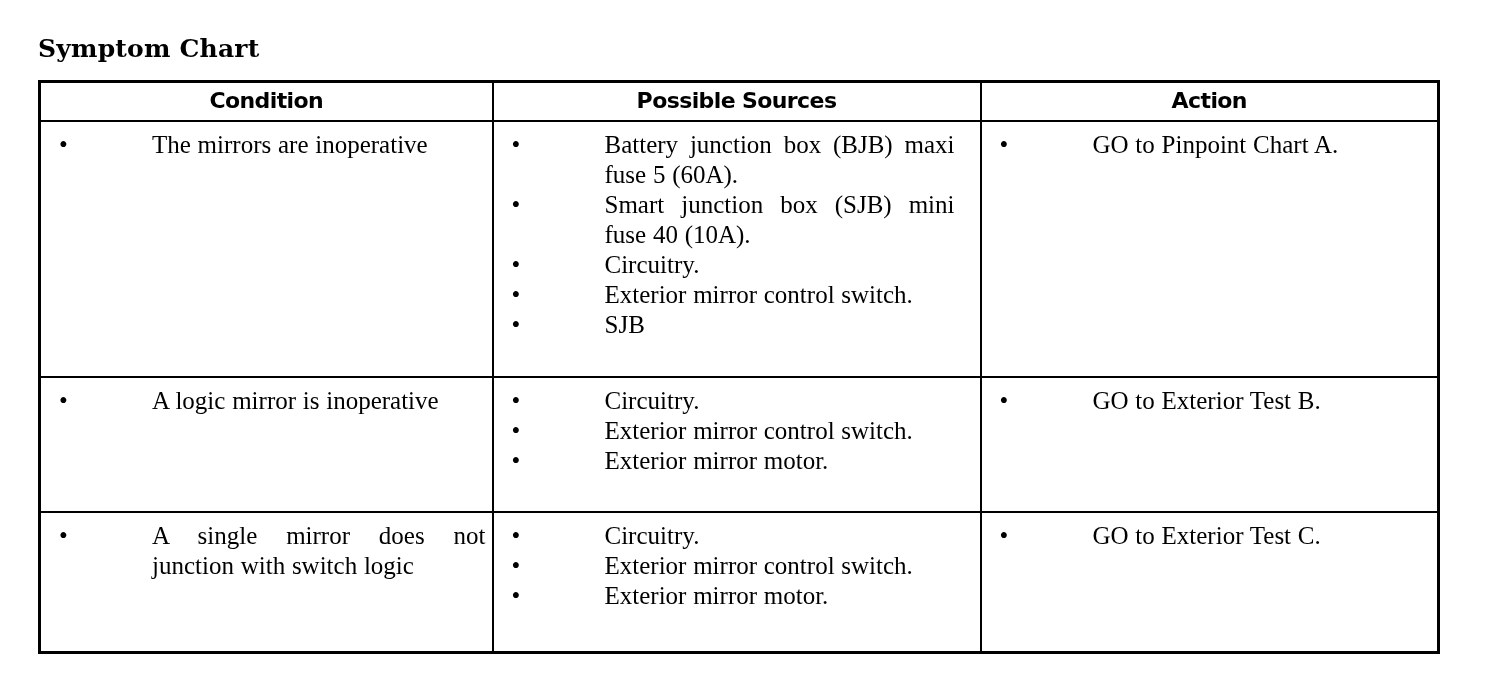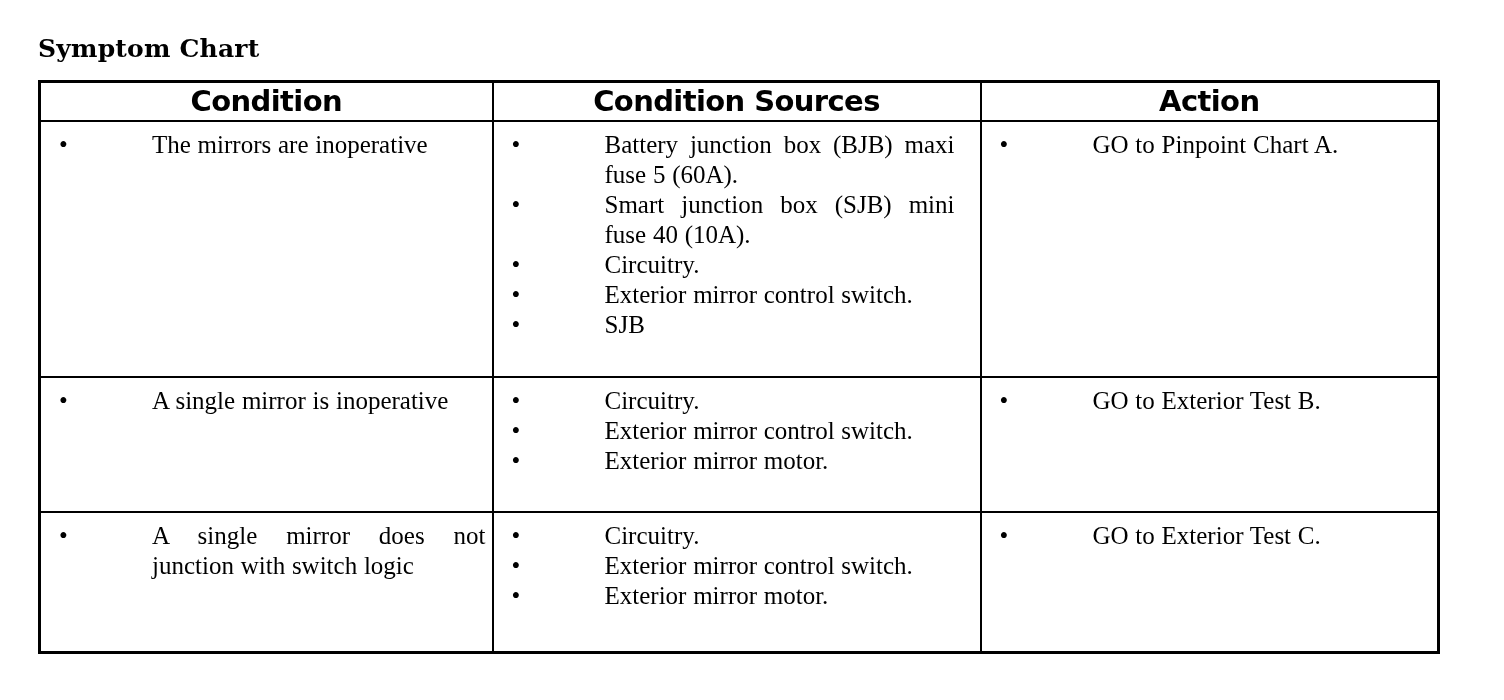--- a/index.html
+++ b/index.html
@@ -53,21 +53,21 @@
     border: 2px solid #000000;
     vertical-align: top;
     padding: 0;
   }
 
   
   .symptom-table thead th {
     text-align: center;
     font-family: "DejaVu Sans", "Liberation Sans", sans-serif;
     font-weight: bold;
-    font-size: 29px;
+    font-size: 22px;
     line-height: 30px;
     letter-spacing: -0.6px;
     padding: 3px 0 4px 0;
     height: 30px;
   }
 
   
   .symptom-table tbody td {
     font-size: 25px;
     line-height: 30px;
@@ -123,21 +123,21 @@
 
   <table class="symptom-table">
     <colgroup>
       <col class="c-condition">
       <col class="c-sources">
       <col class="c-action">
     </colgroup>
     <thead>
       <tr>
         <th>Condition</th>
-        <th>Condition Sources</th>
+        <th>Possible Sources</th>
         <th>Action</th>
       </tr>
     </thead>
     <tbody>
 
       <tr class="row-1">
         <td class="cell-condition">
           <ul class="bullets">
             <li>
               <span class="bullet-dot">•</span>
@@ -177,21 +177,21 @@
             </li>
           </ul>
         </td>
       </tr>
 
       <tr class="row-2">
         <td class="cell-condition">
           <ul class="bullets">
             <li>
               <span class="bullet-dot">•</span>
-              <span class="bullet-text">A single mirror is inoperative</span>
+              <span class="bullet-text">A logic mirror is inoperative</span>
             </li>
           </ul>
         </td>
         <td class="cell-sources">
           <ul class="bullets">
             <li>
               <span class="bullet-dot">•</span>
               <span class="bullet-text">Circuitry.</span>
             </li>
             <li>

